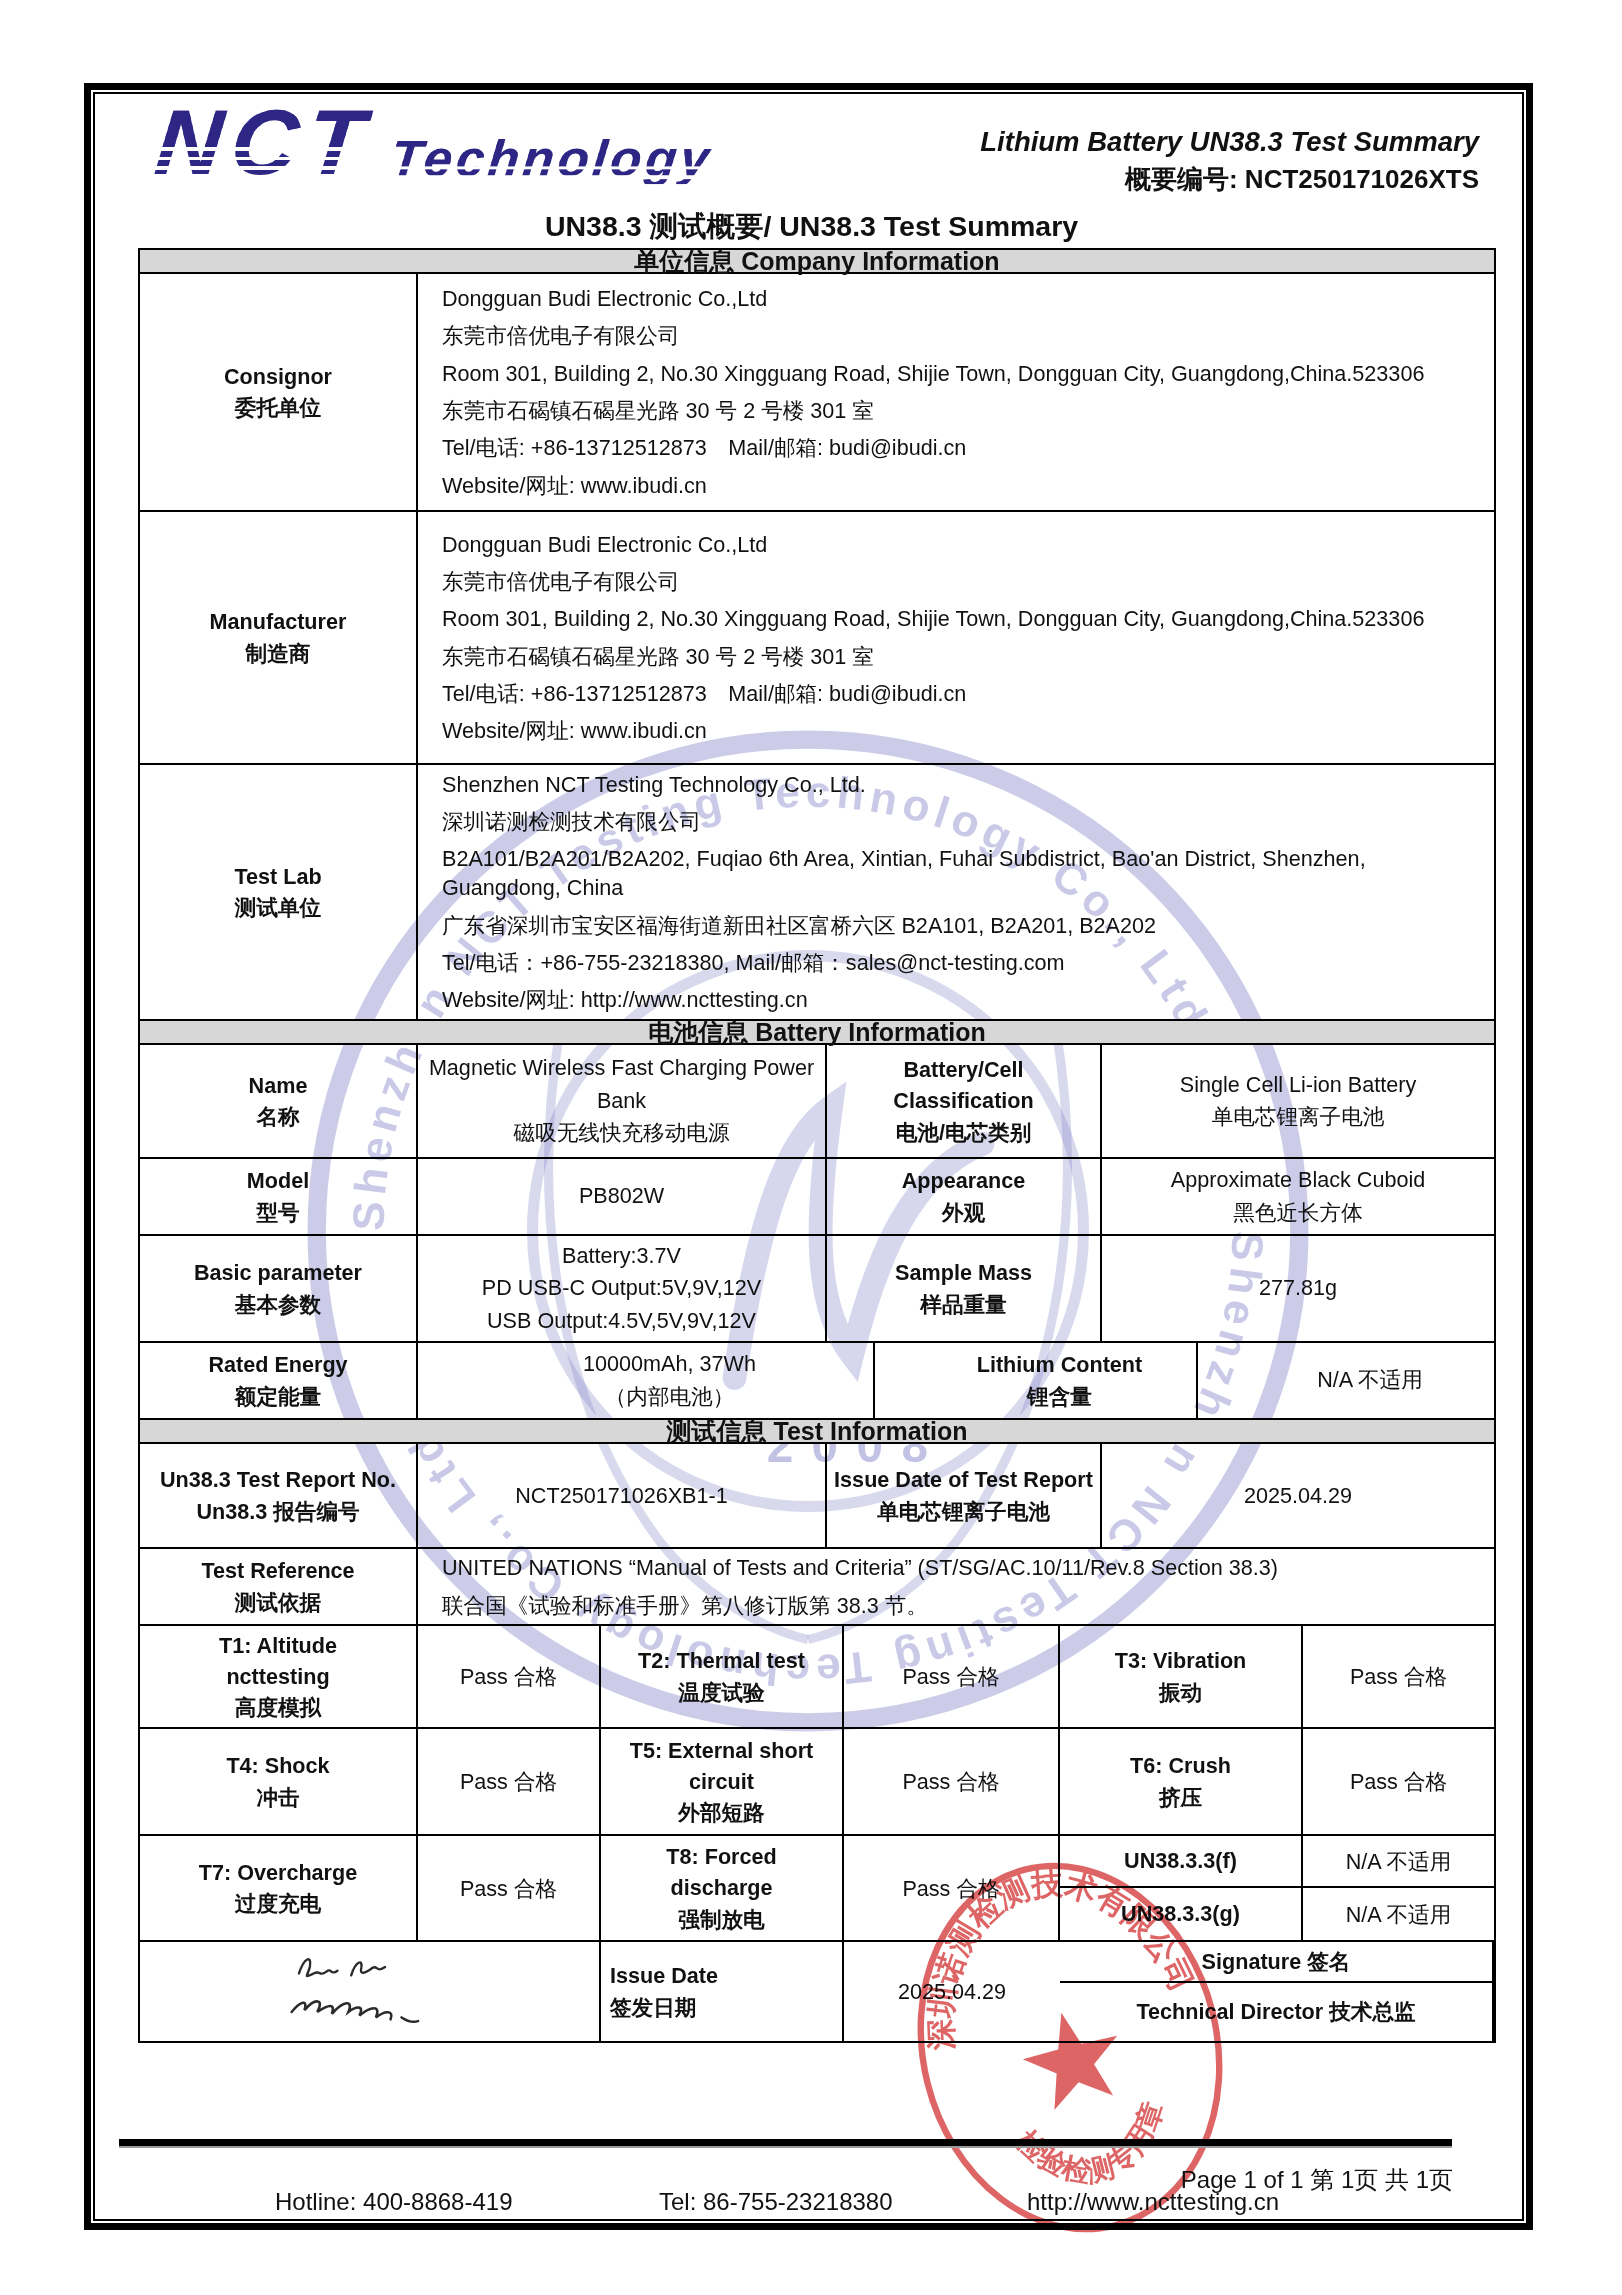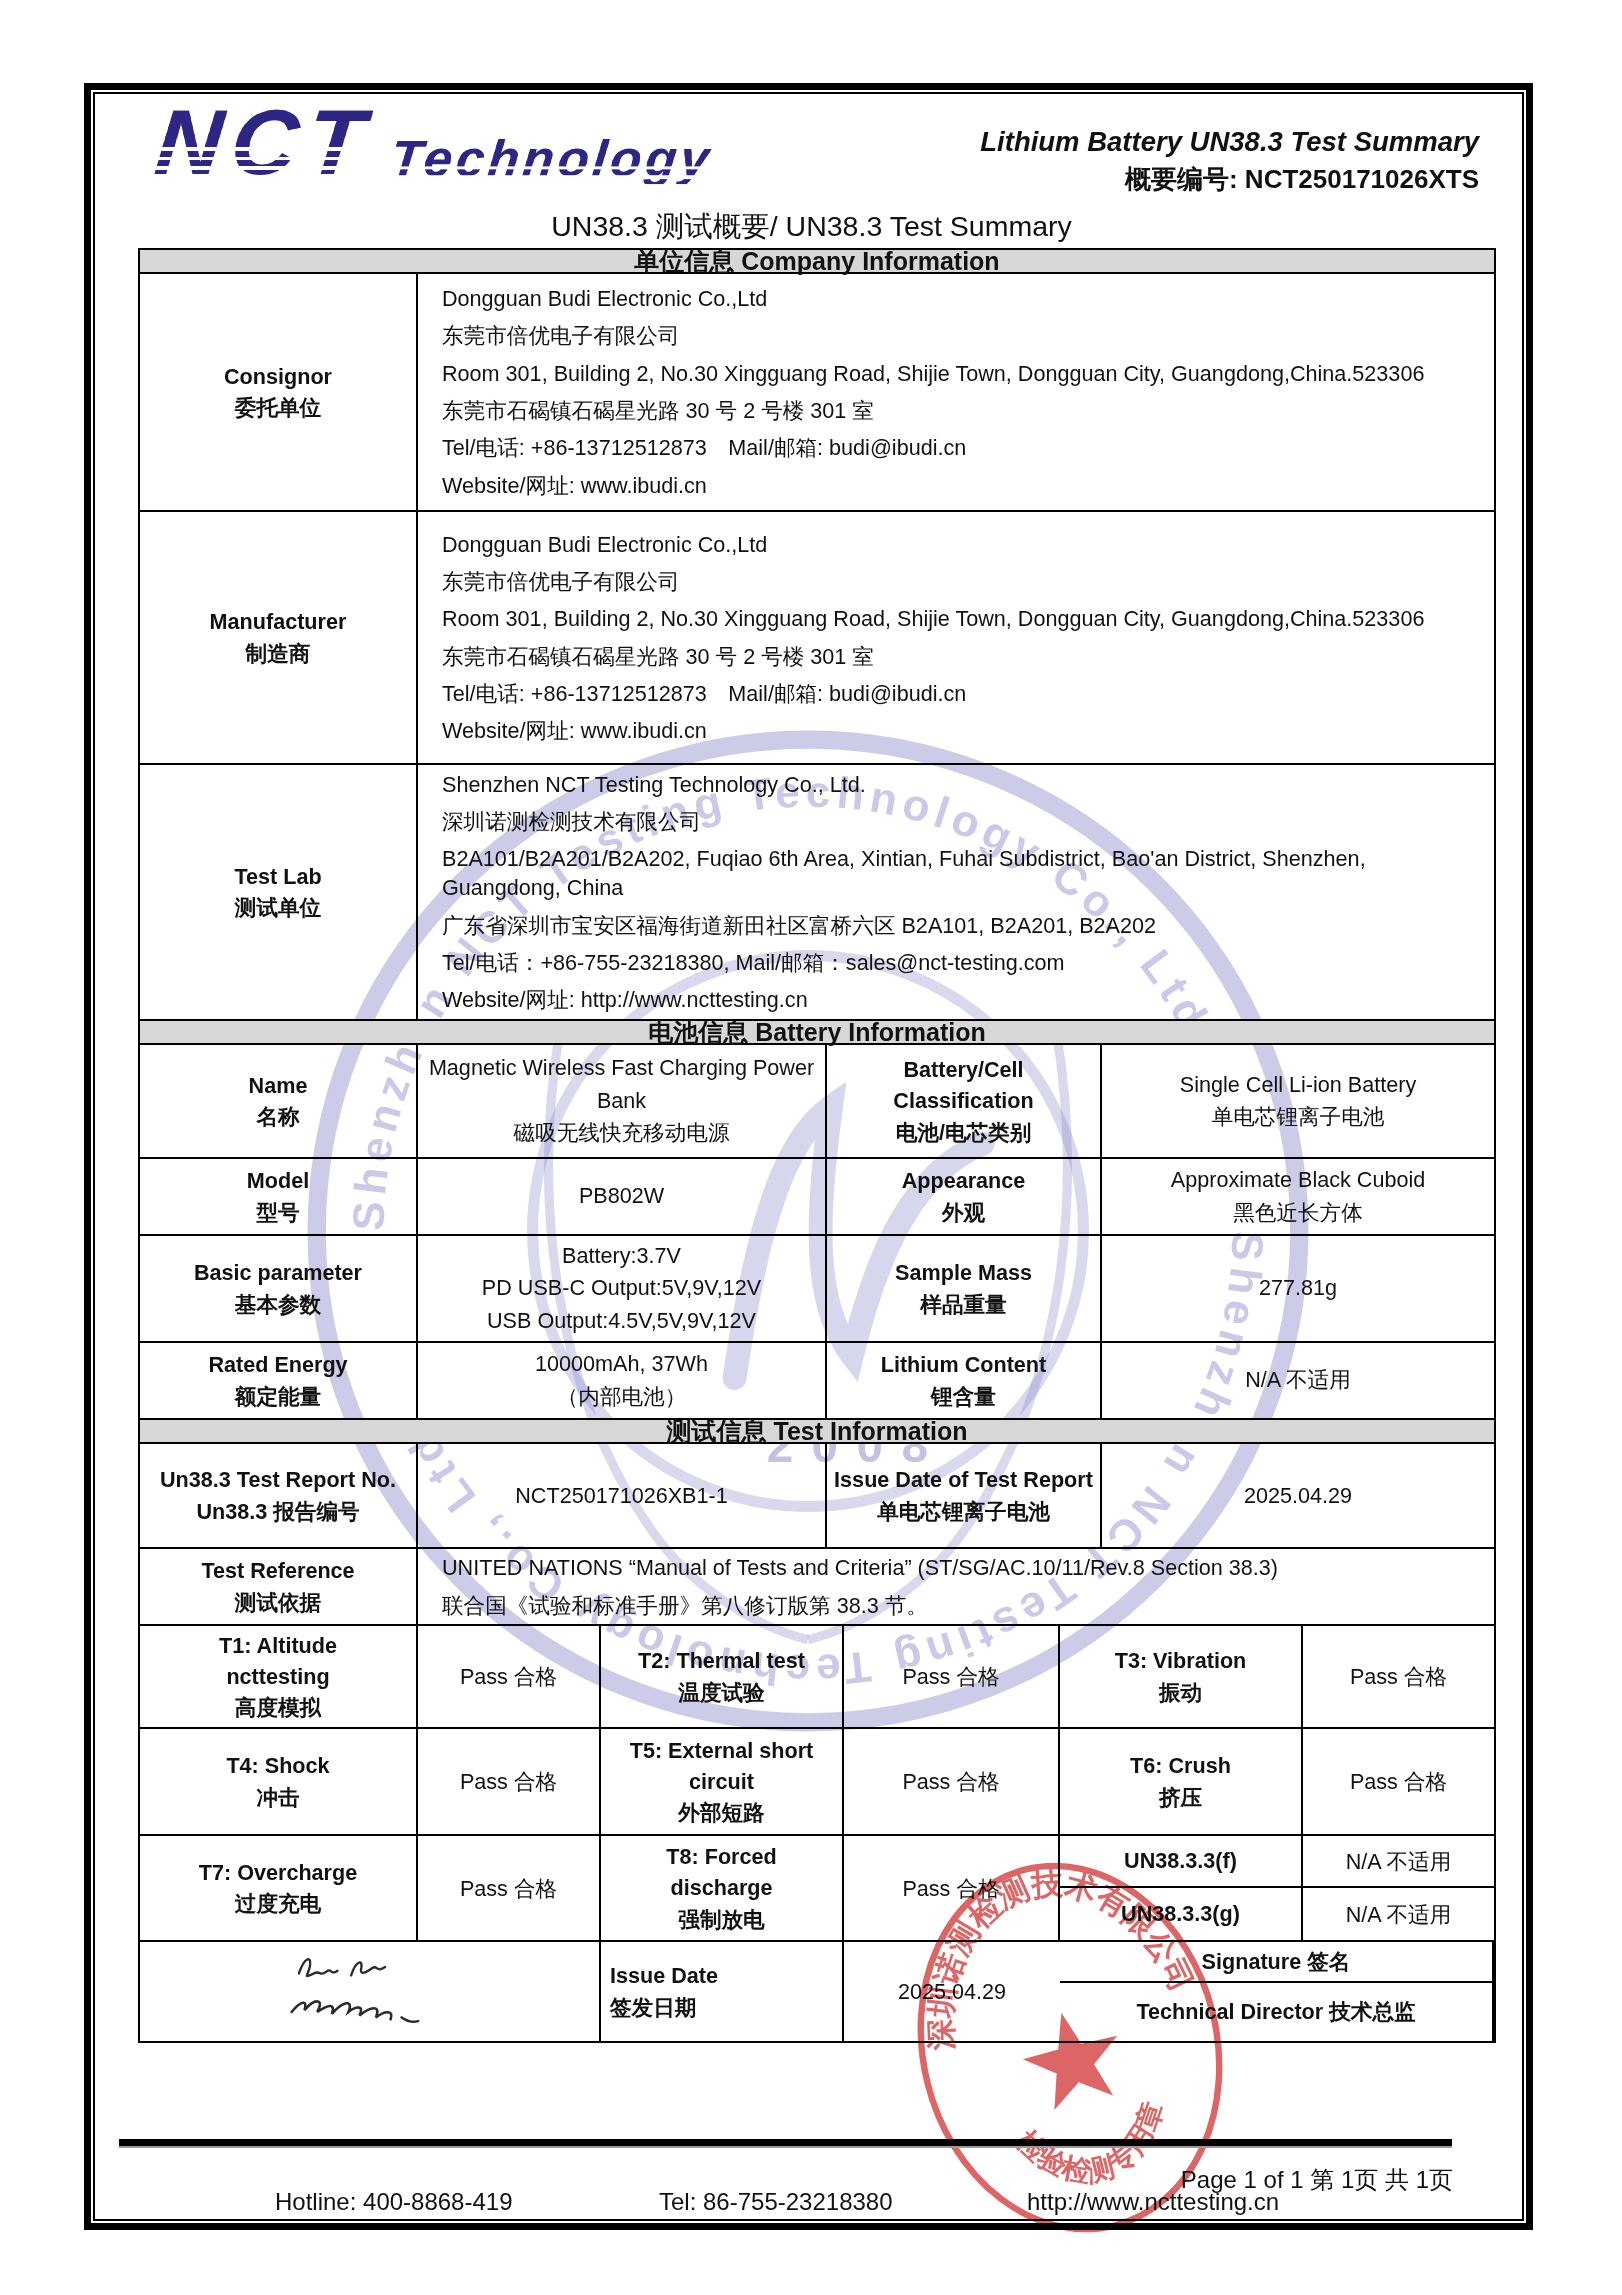--- a/index.html
+++ b/index.html
@@ -17,21 +17,21 @@
       background-image:linear-gradient(180deg,#2e2684 0 55%,rgba(0,0,0,0) 55%),
                        repeating-linear-gradient(180deg,#2e2684 0 5.5px,#ffffff 5.5px 9.2px);
       -webkit-background-clip:text;background-clip:text;color:transparent;}
   }
   .logo-nct{font-size:92px;letter-spacing:9.2px;transform:skewX(-6deg);}
   .logo-tech{font-size:51px;letter-spacing:3.7px;padding-bottom:3.7px;transform:skewX(-6deg);}
   .hdr-right{position:absolute;right:144px;top:125px;text-align:right;line-height:1.25;}
   .hdr-title{font-style:italic;font-weight:bold;font-size:27.5px;}
   .hdr-no{font-weight:bold;font-size:26px;margin-top:3.7px;}
   .page-title{position:absolute;left:0;top:208px;width:1623px;text-align:center;
-              font-weight:normal;font-size:28.5px;}
+              font-weight:bold;font-size:28.5px;}
   
   .doc-table{position:absolute;left:138px;top:248px;width:1358px;box-sizing:border-box;
              border:2.8px solid #000;font-size:21.6px;background:transparent;}
   .sec{display:grid;border-bottom:2.3px solid #000;box-sizing:border-box;}
   .sec:last-child{border-bottom:none;}
   .bar{height:24px;background:#d7d7d7;display:flex;align-items:center;justify-content:center;
        font-weight:bold;font-size:25px;border-bottom:2.3px solid #000;box-sizing:border-box;}
   .cell{display:flex;flex-direction:column;justify-content:center;align-items:center;
         text-align:center;box-sizing:border-box;padding:3.7px 5.5px;}
   .br{border-right:2.3px solid #000;}
@@ -45,21 +45,21 @@
   .cols-a{grid-template-columns:278px 1fr;}
   .cols-b{grid-template-columns:278px 409px 275px 1fr;}
   .cols-t{grid-template-columns:278px 183px 243px 216px 243px 1fr;}
   .cols-s{grid-template-columns:461px 243px 216px 1fr;}
   .rows-consignor{grid-template-rows:236px;}
   .rows-manufacturer{grid-template-rows:251px;}
   .rows-testlab{grid-template-rows:254px;}
   .rows-name{grid-template-rows:112px;}
   .rows-model{grid-template-rows:75px;}
   .rows-basic{grid-template-rows:105px;}
-  .rows-rated{grid-template-rows:75px;}
+  .rows-rated{grid-template-rows:75px;gap:48px;}
   .rows-report{grid-template-rows:103px;}
   .rows-ref{grid-template-rows:75px;}
   .rows-t1{grid-template-rows:101px;}
   .rows-t4{grid-template-rows:105px;}
   .rows-t7{grid-template-rows:52px 52px;}
   .rows-sig{grid-template-rows:41px 58px;}
   .span2{grid-row:1 / 3;}
   
   .watermark{position:absolute;left:257px;top:680px;pointer-events:none;}
   

